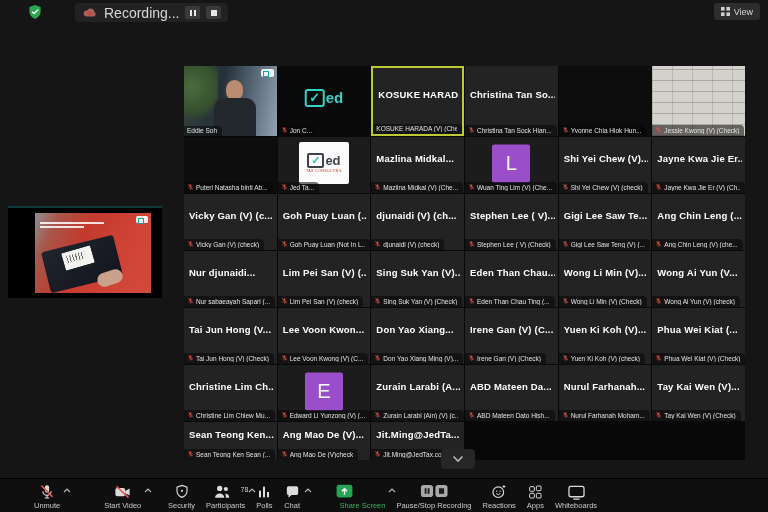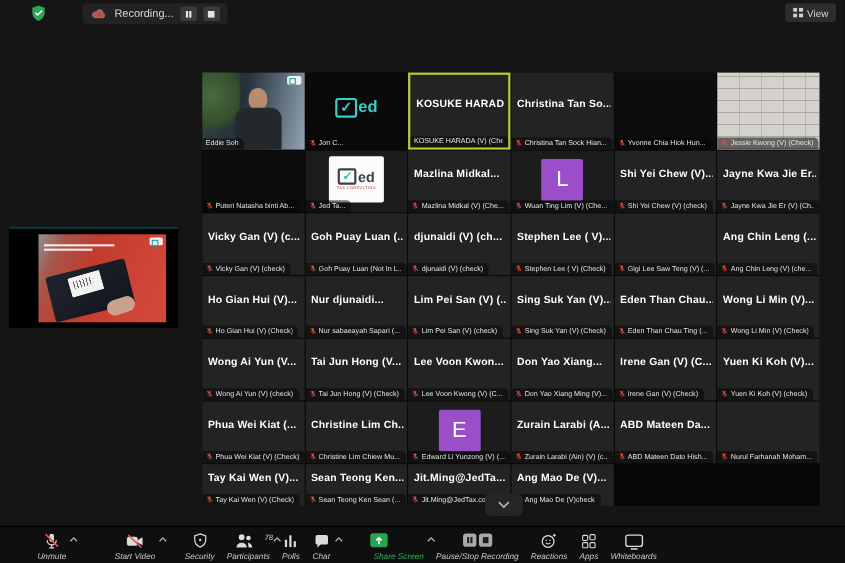--- a/index.html
+++ b/index.html
@@ -5,21 +5,21 @@
   * { margin:0; padding:0; box-sizing:border-box; }
   html,body { width:768px; height:512px; background:#151515; overflow:hidden;
     font-family:"Liberation Sans", sans-serif; }
   #app { position:relative; width:768px; height:512px; background:#151515; }
 
   
   #topbar { position:absolute; left:0; top:0; width:768px; height:26px; }
   .shield-badge { position:absolute; left:28px; top:4px; width:14px; height:16px; }
   .rec-pill { position:absolute; left:75px; top:3px; height:19px; background:#222;
     border-radius:4px; display:flex; align-items:center; gap:6px; padding:0 7px; }
-  .rec-pill .rec-text { color:#d8d8d8; font-size:10px; }
+  .rec-pill .rec-text { color:#d8d8d8; font-size:14px; }
   .pill-btn { width:15px; height:13px; background:#3a3a3a; border-radius:2px;
     display:flex; align-items:center; justify-content:center; gap:1.5px; }
   .pill-btn .bar { width:2px; height:6px; background:#e6e6e6; }
   .pill-btn .sq { width:6px; height:6px; background:#e6e6e6; }
   .view-btn { position:absolute; right:8px; top:3px; height:17px; background:#2d2d2d;
     border-radius:3px; display:flex; align-items:center; gap:4px; padding:0 7px;
     color:#d6d6d6; font-size:9px; }
 
   
   #preview { position:absolute; left:8px; top:206px; width:154px; height:92px;
@@ -102,21 +102,21 @@
   .logo-light-art .sub { color:#c0392b; font-size:3.5px; letter-spacing:.4px; }
 
   
   #page-next { position:absolute; left:441px; top:449px; width:34px; height:20px;
     background:#262626; border-radius:4px; display:flex; align-items:center; justify-content:center; }
 
   
   #toolbar { position:absolute; left:0; top:478px; width:768px; height:34px; background:#0f0f0f;
     border-top:1px solid #000; }
   .tbtn { position:relative; display:flex; flex-direction:column; align-items:center; gap:1px;
-    color:#c9c9c9; font-size:7.5px; white-space:nowrap;font-style:italic; }
+    color:#c9c9c9; font-size:7.5px; white-space:nowrap; }
   .tbtn .ticon { height:17px; display:flex; align-items:center; }
   .caret { position:absolute; top:5px; right:-11px; }
   .tb-left { position:absolute; left:34px; top:4px; display:flex; gap:44px; }
   .tb-center { position:absolute; left:168px; top:4px; display:flex; gap:11px; }
   .green-label { color:#35b05f;padding-left:28px; }
   .badge { position:absolute; top:3px; right:-3px; color:#cfcfcf; font-size:7px; }
   .tbtn[data-name="toolbar-participants"] .ticon,
   .tbtn[data-name="toolbar-share-screen"] .ticon { padding-right:8px; }
 </style>
 </head>
@@ -373,20 +373,21 @@
           <rect x="6" y="1.5" width="4" height="7" rx="2" fill="#d9453a"></rect>
           <path d="M4 7.5a4 4 0 0 0 8 0" fill="none" stroke="#d9453a" stroke-width="1.4"></path>
           <path d="M8 11.5v3" stroke="#d9453a" stroke-width="1.4"></path>
           <path d="M3 2l10 11" stroke="#e2675e" stroke-width="1.6"></path>
         </svg>
         <span class="tile-label" data-name="participant-label">Stephen Lee ( V) (Check)</span>
       </div>
     </div>
       <div class="tile t-name" data-name="participant-tile">
 
+      <div class="tile-name" data-name="participant-name">Gigi Lee Saw Te...</div>
       <div class="tile-label-bar" data-name="participant-label-bar">
         <svg class="mic-icon" viewBox="0 0 16 16" data-name="muted-mic-icon">
           <rect x="6" y="1.5" width="4" height="7" rx="2" fill="#d9453a"></rect>
           <path d="M4 7.5a4 4 0 0 0 8 0" fill="none" stroke="#d9453a" stroke-width="1.4"></path>
           <path d="M8 11.5v3" stroke="#d9453a" stroke-width="1.4"></path>
           <path d="M3 2l10 11" stroke="#e2675e" stroke-width="1.6"></path>
         </svg>
         <span class="tile-label" data-name="participant-label">Gigi Lee Saw Teng (V) (...</span>
       </div>
     </div>
@@ -398,33 +399,20 @@
           <rect x="6" y="1.5" width="4" height="7" rx="2" fill="#d9453a"></rect>
           <path d="M4 7.5a4 4 0 0 0 8 0" fill="none" stroke="#d9453a" stroke-width="1.4"></path>
           <path d="M8 11.5v3" stroke="#d9453a" stroke-width="1.4"></path>
           <path d="M3 2l10 11" stroke="#e2675e" stroke-width="1.6"></path>
         </svg>
         <span class="tile-label" data-name="participant-label">Ang Chin Leng (V) (che...</span>
       </div>
     </div>
       <div class="tile t-name" data-name="participant-tile">
 
-      <div class="tile-name" data-name="participant-name">Ho Gian Hui (V)...</div>
-      <div class="tile-label-bar" data-name="participant-label-bar">
-        <svg class="mic-icon" viewBox="0 0 16 16" data-name="muted-mic-icon">
-          <rect x="6" y="1.5" width="4" height="7" rx="2" fill="#d9453a"></rect>
-          <path d="M4 7.5a4 4 0 0 0 8 0" fill="none" stroke="#d9453a" stroke-width="1.4"></path>
-          <path d="M8 11.5v3" stroke="#d9453a" stroke-width="1.4"></path>
-          <path d="M3 2l10 11" stroke="#e2675e" stroke-width="1.6"></path>
-        </svg>
-        <span class="tile-label" data-name="participant-label">Ho Gian Hui (V) (Check)</span>
-      </div>
-    </div>
-      <div class="tile t-name" data-name="participant-tile">
-
       <div class="tile-name" data-name="participant-name">Nur djunaidi...</div>
       <div class="tile-label-bar" data-name="participant-label-bar">
         <svg class="mic-icon" viewBox="0 0 16 16" data-name="muted-mic-icon">
           <rect x="6" y="1.5" width="4" height="7" rx="2" fill="#d9453a"></rect>
           <path d="M4 7.5a4 4 0 0 0 8 0" fill="none" stroke="#d9453a" stroke-width="1.4"></path>
           <path d="M8 11.5v3" stroke="#d9453a" stroke-width="1.4"></path>
           <path d="M3 2l10 11" stroke="#e2675e" stroke-width="1.6"></path>
         </svg>
         <span class="tile-label" data-name="participant-label">Nur sabaeayah Sapari (...</span>
       </div>
@@ -620,20 +608,21 @@
           <rect x="6" y="1.5" width="4" height="7" rx="2" fill="#d9453a"></rect>
           <path d="M4 7.5a4 4 0 0 0 8 0" fill="none" stroke="#d9453a" stroke-width="1.4"></path>
           <path d="M8 11.5v3" stroke="#d9453a" stroke-width="1.4"></path>
           <path d="M3 2l10 11" stroke="#e2675e" stroke-width="1.6"></path>
         </svg>
         <span class="tile-label" data-name="participant-label">ABD Mateen Dato Hish...</span>
       </div>
     </div>
       <div class="tile t-name" data-name="participant-tile">
 
+      <div class="tile-name" data-name="participant-name">Nurul Farhanah...</div>
       <div class="tile-label-bar" data-name="participant-label-bar">
         <svg class="mic-icon" viewBox="0 0 16 16" data-name="muted-mic-icon">
           <rect x="6" y="1.5" width="4" height="7" rx="2" fill="#d9453a"></rect>
           <path d="M4 7.5a4 4 0 0 0 8 0" fill="none" stroke="#d9453a" stroke-width="1.4"></path>
           <path d="M8 11.5v3" stroke="#d9453a" stroke-width="1.4"></path>
           <path d="M3 2l10 11" stroke="#e2675e" stroke-width="1.6"></path>
         </svg>
         <span class="tile-label" data-name="participant-label">Nurul Farhanah Moham...</span>
       </div>
     </div>
@@ -658,42 +647,42 @@
           <rect x="6" y="1.5" width="4" height="7" rx="2" fill="#d9453a"></rect>
           <path d="M4 7.5a4 4 0 0 0 8 0" fill="none" stroke="#d9453a" stroke-width="1.4"></path>
           <path d="M8 11.5v3" stroke="#d9453a" stroke-width="1.4"></path>
           <path d="M3 2l10 11" stroke="#e2675e" stroke-width="1.6"></path>
         </svg>
         <span class="tile-label" data-name="participant-label">Sean Teong Ken Sean (...</span>
       </div>
     </div>
       <div class="tile t-name" data-name="participant-tile">
 
+      <div class="tile-name" data-name="participant-name">Ang Mao De (V)...</div>
+      <div class="tile-label-bar" data-name="participant-label-bar">
+        <svg class="mic-icon" viewBox="0 0 16 16" data-name="muted-mic-icon">
+          <rect x="6" y="1.5" width="4" height="7" rx="2" fill="#d9453a"></rect>
+          <path d="M4 7.5a4 4 0 0 0 8 0" fill="none" stroke="#d9453a" stroke-width="1.4"></path>
+          <path d="M8 11.5v3" stroke="#d9453a" stroke-width="1.4"></path>
+          <path d="M3 2l10 11" stroke="#e2675e" stroke-width="1.6"></path>
+        </svg>
+        <span class="tile-label" data-name="participant-label">Ang Mao De (V)check</span>
+      </div>
+    </div>
+      <div class="tile t-name" data-name="participant-tile">
+
       <div class="tile-name" data-name="participant-name">Jit.Ming@JedTa...</div>
       <div class="tile-label-bar" data-name="participant-label-bar">
         <svg class="mic-icon" viewBox="0 0 16 16" data-name="muted-mic-icon">
           <rect x="6" y="1.5" width="4" height="7" rx="2" fill="#d9453a"></rect>
           <path d="M4 7.5a4 4 0 0 0 8 0" fill="none" stroke="#d9453a" stroke-width="1.4"></path>
           <path d="M8 11.5v3" stroke="#d9453a" stroke-width="1.4"></path>
           <path d="M3 2l10 11" stroke="#e2675e" stroke-width="1.6"></path>
         </svg>
         <span class="tile-label" data-name="participant-label">Jit.Ming@JedTax.com  (V)</span>
-      </div>
-    </div>
-      <div class="tile t-name" data-name="participant-tile">
-
-      <div class="tile-name" data-name="participant-name">Ang Mao De (V)...</div>
-      <div class="tile-label-bar" data-name="participant-label-bar">
-        <svg class="mic-icon" viewBox="0 0 16 16" data-name="muted-mic-icon">
-          <rect x="6" y="1.5" width="4" height="7" rx="2" fill="#d9453a"></rect>
-          <path d="M4 7.5a4 4 0 0 0 8 0" fill="none" stroke="#d9453a" stroke-width="1.4"></path>
-          <path d="M8 11.5v3" stroke="#d9453a" stroke-width="1.4"></path>
-          <path d="M3 2l10 11" stroke="#e2675e" stroke-width="1.6"></path>
-        </svg>
-        <span class="tile-label" data-name="participant-label">Ang Mao De (V)check</span>
       </div>
     </div>
     </div>
 
   <div id="page-next" data-name="next-page-button">
     <svg width="12" height="8" viewBox="0 0 12 8" data-name="chevron-down-icon">
       <path d="M1.5 1.5L6 6l4.5-4.5" stroke="#b5b5b5" stroke-width="1.6" fill="none"></path>
     </svg>
   </div>
 

